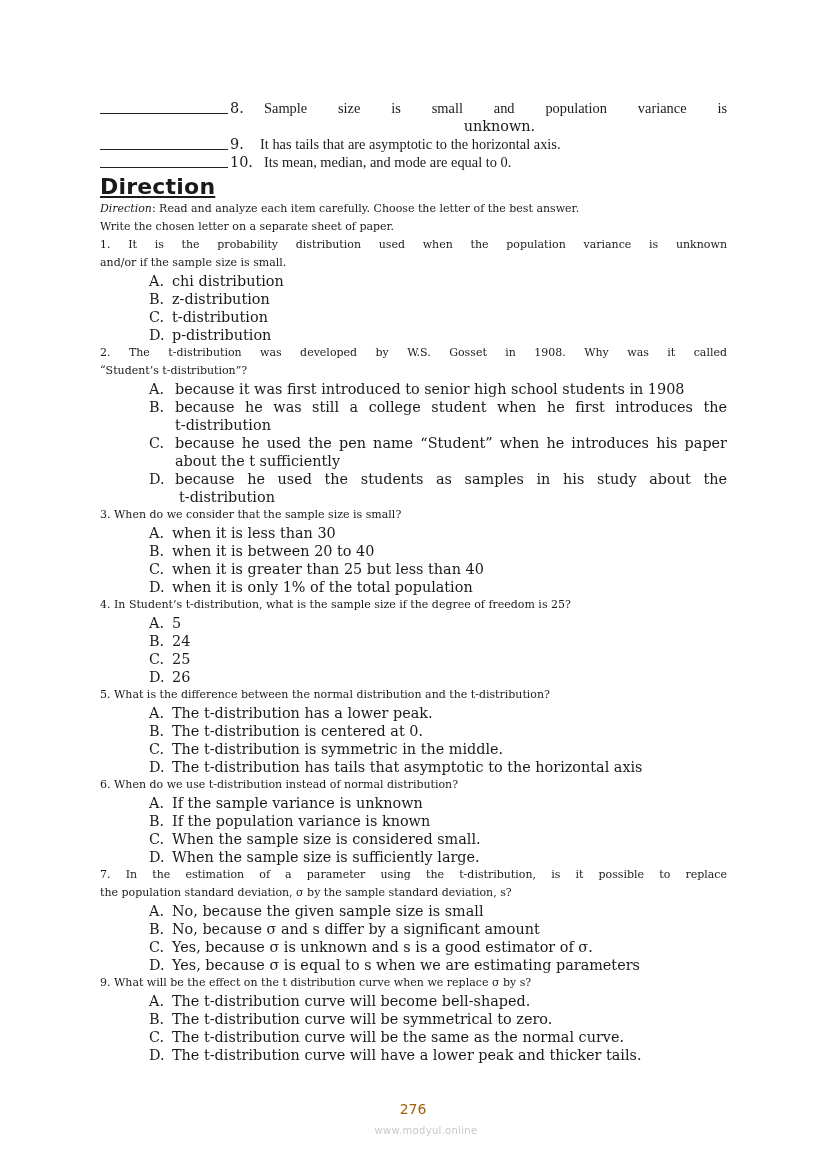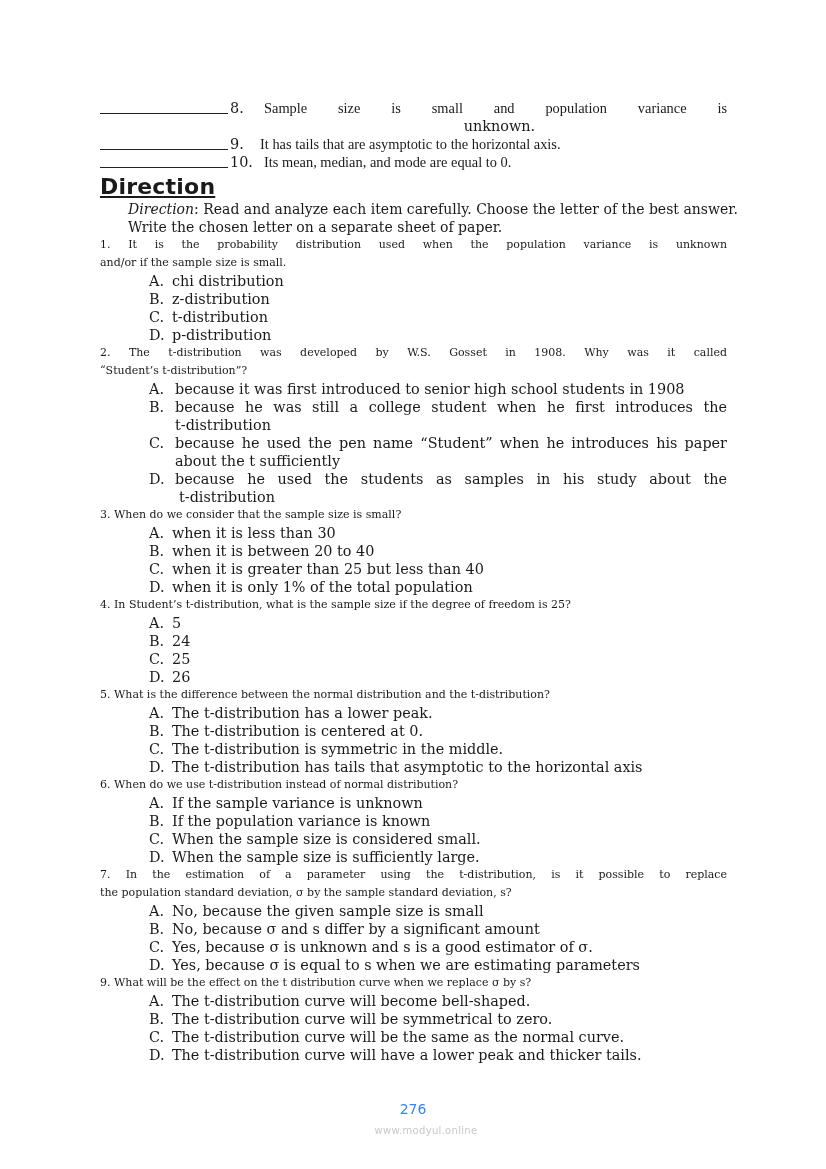--- a/index.html
+++ b/index.html
@@ -2,40 +2,40 @@
 <html><head>
   <meta charset="utf-8">
   <style>
     html, body { margin: 0; padding: 0; background: #ffffff; }
     body {
       width: 826px; height: 1169px; position: relative; overflow: hidden;
       font-family: "DejaVu Serif", "Liberation Serif", serif;
       color: #1a1a1a;
     }
     .page { position: absolute; left: 100px; top: 99px; width: 627px; }
-    .line { font-size: 14px; line-height: 18px; white-space: nowrap; margin-left: 28px; }
+    .line { font-size: 11px; line-height: 18px; white-space: nowrap; }
     .just { text-align: justify; text-align-last: justify; white-space: normal; }
     .blank-row { display: flex; font-size: 14.4px; line-height: 18px; }
     .blank { display: inline-block; width: 128px; border-bottom: 1px solid #222; height: 14px; margin-right: 2px; }
     .blank-num { width: 34px; }
     .blank-text { flex: 1; font-family: Liberation Serif, serif; }
     .cont { padding-left: 172px; font-size: 14.4px; line-height: 18px; text-align: center; }
     h2.title {
       margin: 2px 0 0 0; font-family: "DejaVu Sans", "Liberation Sans", sans-serif;
       font-weight: bold; font-size: 22px; line-height: 27px; text-decoration: underline;
       text-decoration-thickness: 2px; text-underline-offset: 2px; letter-spacing: 0.2px;
     }
     .q { font-size: 11px; line-height: 18px; }
     .opt { font-size: 14.4px; line-height: 18px; padding-left: 49px; display: flex; }
     .opt .ltr { width: 26px; flex: none; }
     .opt .ltr.tight { width: 23px; }
     .opt .txt { flex: 1; }
     .hang { padding-left: 75px; font-size: 14.4px; line-height: 18px; }
     .footer-num { position: absolute; left: 0; width: 826px; top: 1101px; text-align: center;
-      font-family: "DejaVu Sans", "Liberation Sans", sans-serif; font-size: 14px; color: #3b82f6; }
+      font-family: "DejaVu Sans", "Liberation Sans", sans-serif; font-size: 14px; color: #a16207; }
     .footer-url { position: absolute; left: 0; width: 826px; top: 1125px; text-align: center;
       font-family: "DejaVu Sans", "Liberation Sans", sans-serif; font-size: 10px; color: #c8c8c8; letter-spacing: 0.3px; margin-left: 13px; }
   </style>
 </head>
 <body>
 
 <div class="page">
 
   <div>
     <div class="blank-row">

